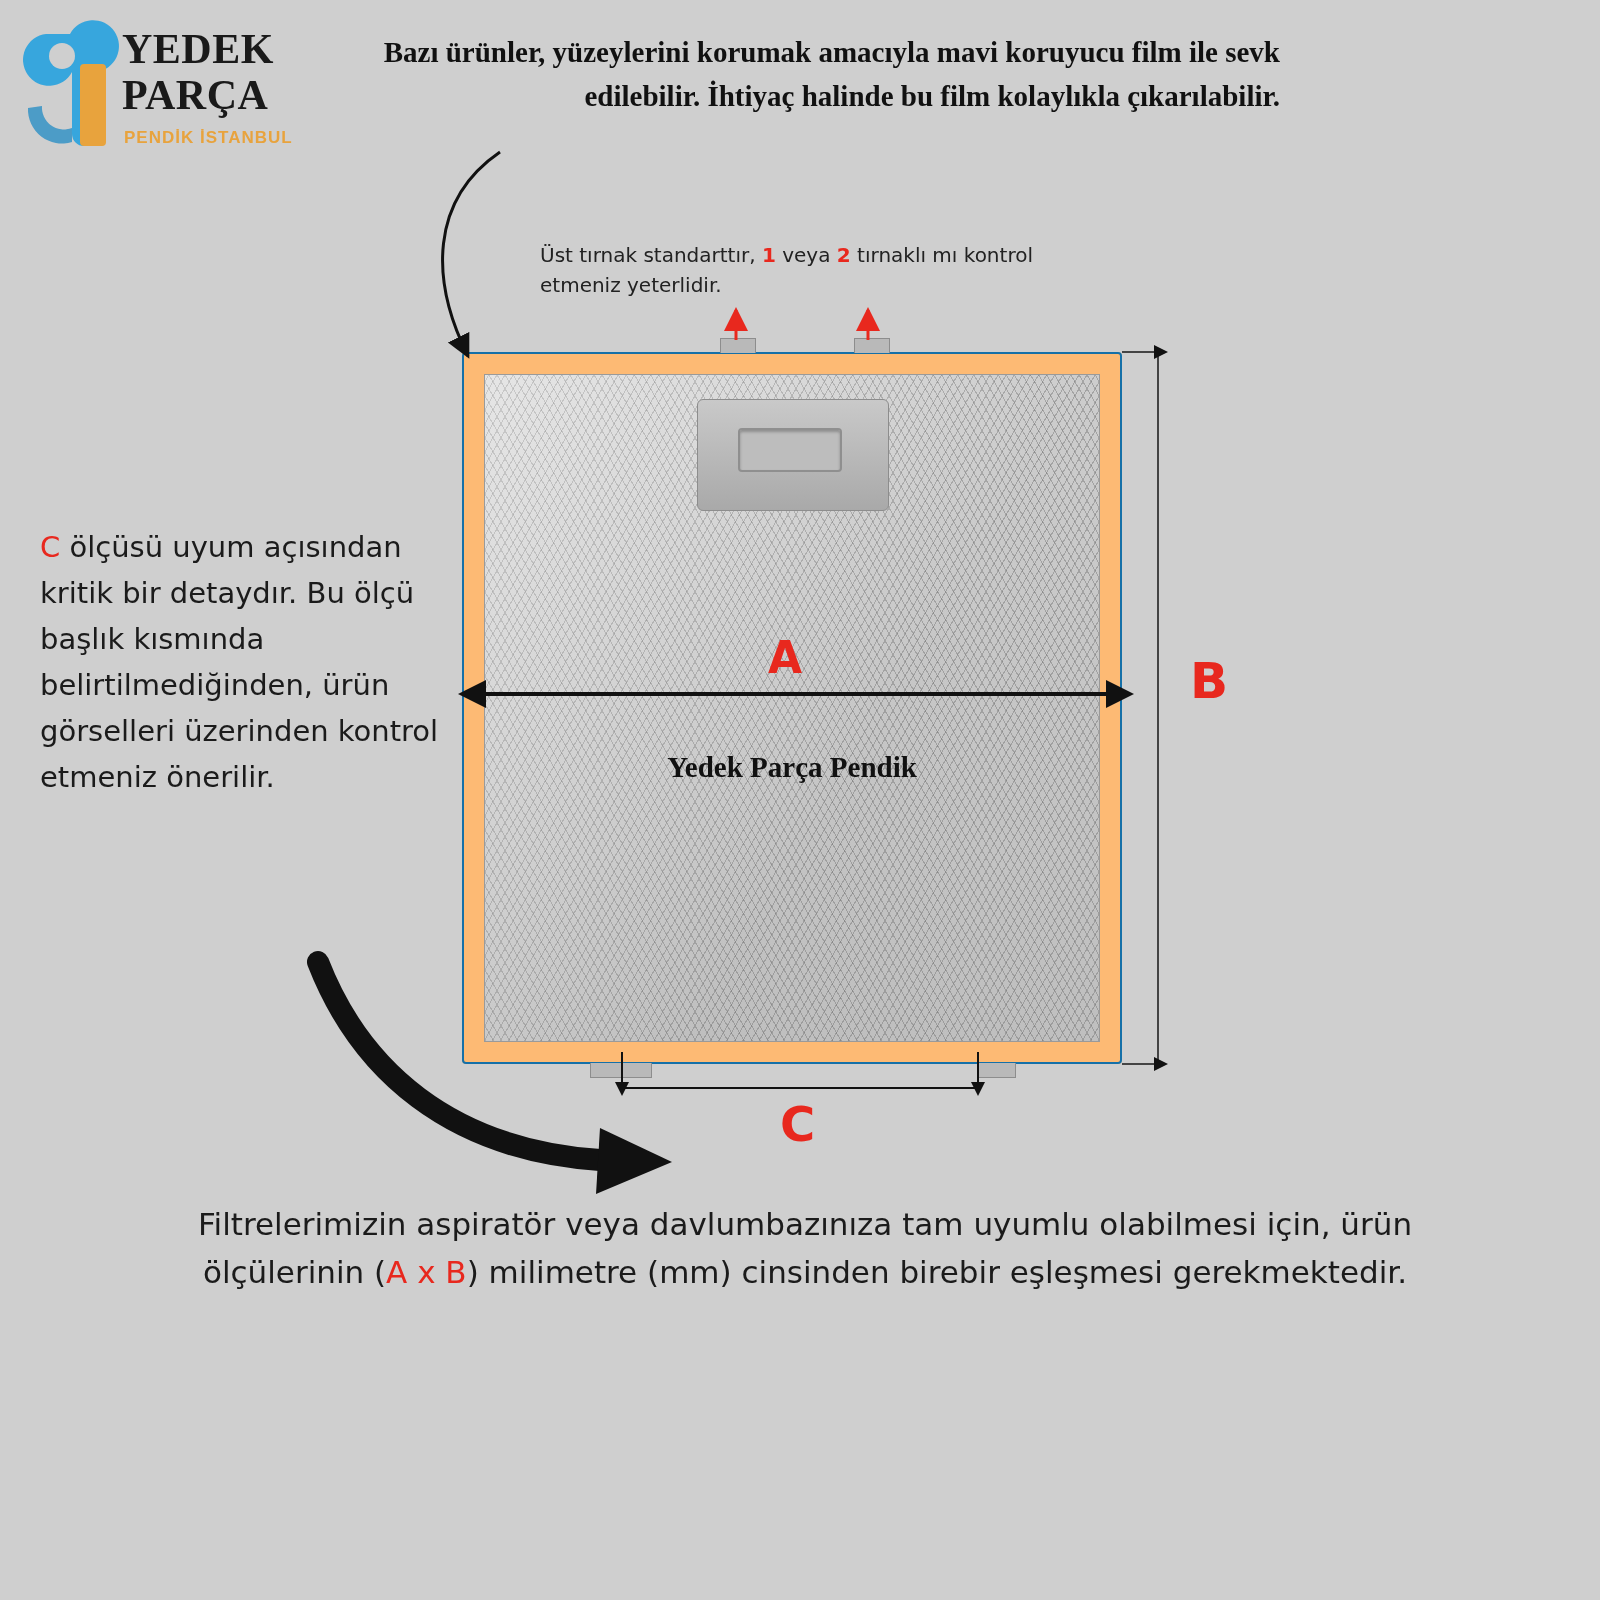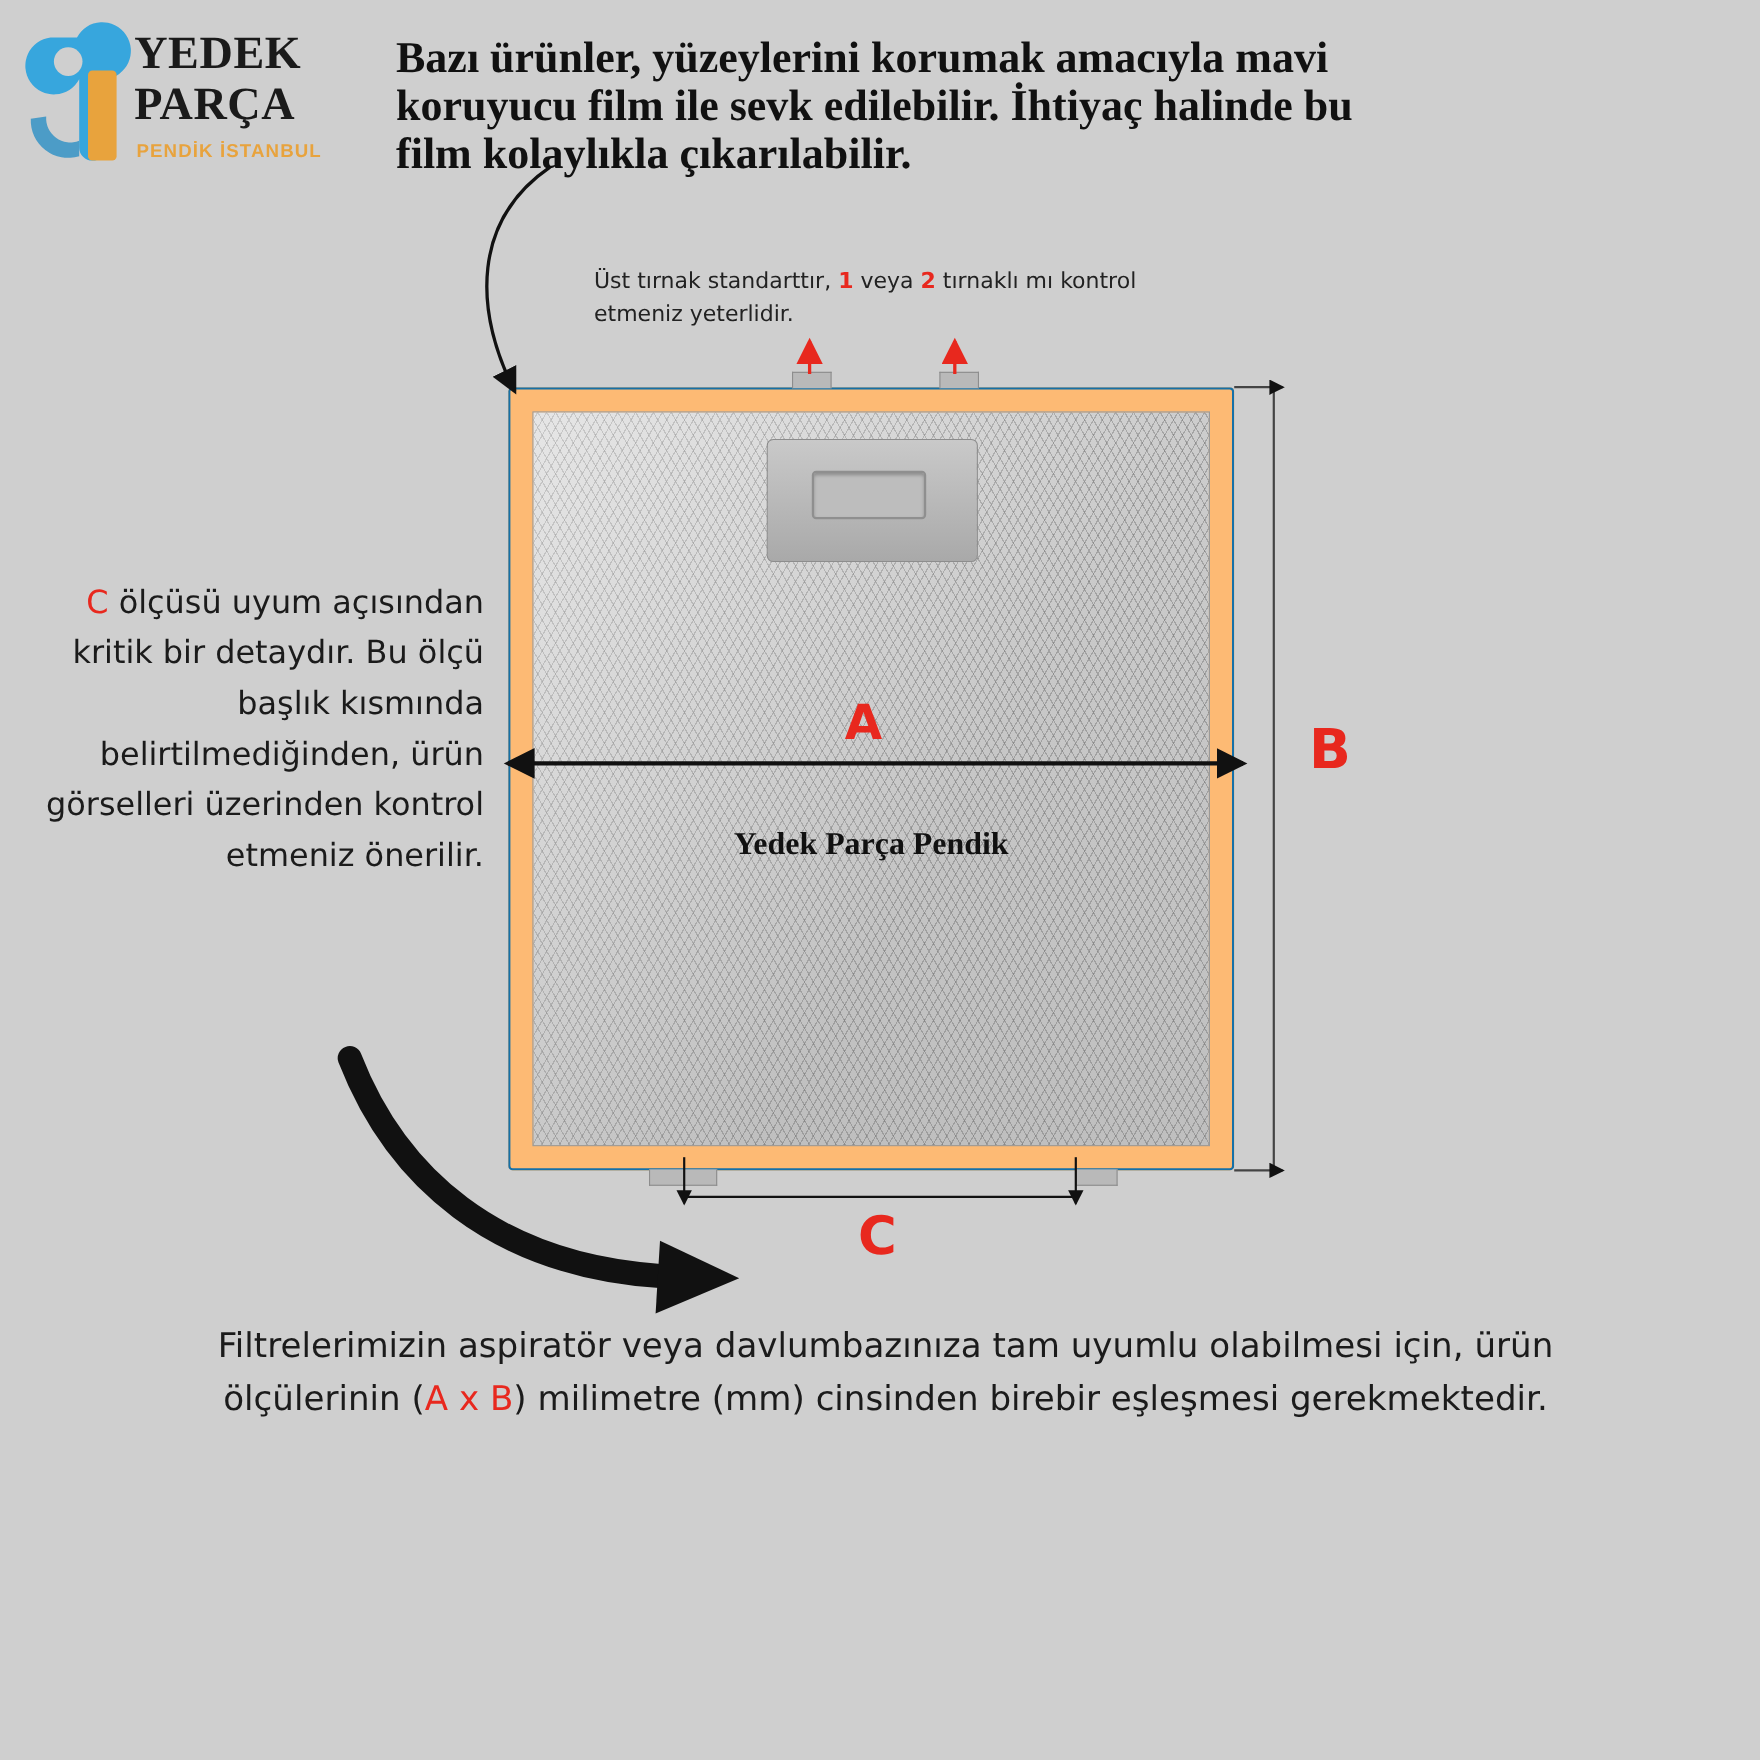--- a/index.html
+++ b/index.html
@@ -23,23 +23,23 @@
   }
   .logo-sub{
     position:absolute;left:106px;top:116px;
     font-family:"Liberation Sans", sans-serif;
     font-weight:bold;font-size:17px;color:#e8a33d;letter-spacing:1px;
   }
 
   
   .headline{
     position:absolute;left:360px;top:30px;width:920px;
-    text-align:left;
+    text-align:right;
     font-family:"Liberation Serif", serif;
-    font-weight:bold;font-size:40px;line-height:44px;color:#111;
+    font-weight:bold;font-size:29px;line-height:44px;color:#111;
   }
 
   
   .tirnak-note{
     position:absolute;left:540px;top:240px;width:500px;
     text-align:left;
     font-family:"DejaVu Sans", sans-serif;
     font-size:20px;line-height:30px;color:#222;
   }
   .red{color:#e8281e;}
@@ -91,21 +91,21 @@
   }
 
   
   .lbl-A{position:absolute;left:768px;top:632px;font-size:44px;font-weight:bold;color:#e8281e;font-family:"DejaVu Sans",sans-serif;}
   .lbl-B{position:absolute;left:1190px;top:652px;font-size:50px;font-weight:bold;color:#e8281e;font-family:"DejaVu Sans",sans-serif;}
   .lbl-C{position:absolute;left:780px;top:1096px;font-size:48px;font-weight:bold;color:#e8281e;font-family:"DejaVu Sans",sans-serif;}
 
   
   .left-para{
     position:absolute;left:40px;top:524px;width:400px;
-    text-align:right;
+    text-align:left;
     font-family:"DejaVu Sans", sans-serif;
     font-size:29px;line-height:46px;color:#1b1b1b;
   }
 
   
   .bottom-para{
     position:absolute;left:130px;top:1200px;width:1350px;
     text-align:center;
     font-family:"DejaVu Sans", sans-serif;
     font-size:31px;line-height:48px;color:#1b1b1b;

